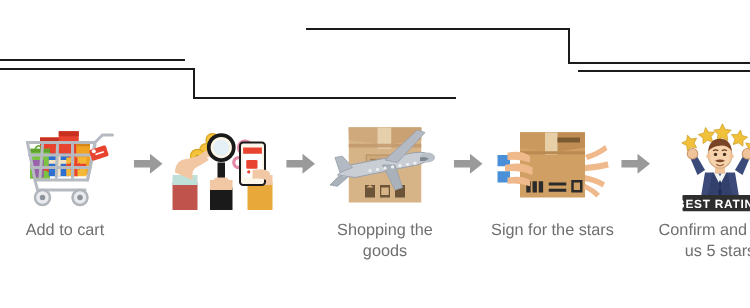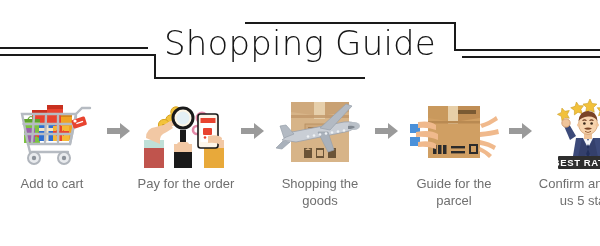--- a/index.html
+++ b/index.html
@@ -98,21 +98,20 @@
       <path d="M245 23 L455 23 L455 50 L600 50"></path>
 
       <path d="M462 57 L600 57"></path>
 
       <path d="M0 48 L148 48"></path>
 
       <path d="M0 55 L155 55 L155 78 L365 78"></path>
     </g>
   </svg>
 
-  <div id="page-title">Shopping Guide</div>
 </div>
 
 <div id="steps">
 
   <div class="step">
     <div class="step-icon">
       <svg viewBox="0 0 92 78" width="92" height="78">
 
         <g>
 
@@ -231,21 +230,20 @@
           <g fill="#e8432f">
             <rect x="63" y="36" width="9" height="7" rx="1"></rect>
             <circle cx="65" cy="45.5" r="1.3"></circle>
             <circle cx="70" cy="45.5" r="1.3"></circle>
           </g>
 
           <path d="M68 44 q10 -2 14 2 l-1 7 q-5 -3 -13 -2 z" fill="#f2c8a4"></path>
         </g>
       </svg>
     </div>
-    <div class="step-label">Pay for the order</div>
   </div>
 
   <div class="arrow">
     <svg viewBox="0 0 24 18" width="24" height="18">
       <path d="M0 6 L13 6 L13 1 L23 9 L13 17 L13 12 L0 12 Z" fill="#9a9a9a"></path>
     </svg>
   </div>
 
   <div class="step">
     <div class="step-icon">
@@ -350,21 +348,21 @@
         </g>
 
         <g>
           <path d="M72 32 q10 -3 16 -8 l2 4 q-7 5 -16 8 z" fill="#f0b98c"></path>
           <path d="M72 40 q11 -1 18 -3 l1 5 q-8 2 -19 3 z" fill="#f0b98c"></path>
           <path d="M72 48 q10 2 16 6 l-2 4 q-6 -4 -14 -5 z" fill="#f0b98c"></path>
           <path d="M72 55 q8 4 12 8 l-3 3 q-5 -5 -10 -7 z" fill="#f0b98c"></path>
         </g>
       </svg>
     </div>
-    <div class="step-label">Guide for the parcel</div>
+    <div class="step-label">Sign for the stars</div>
   </div>
 
   <div class="arrow">
     <svg viewBox="0 0 24 18" width="24" height="18">
       <path d="M0 6 L13 6 L13 1 L23 9 L13 17 L13 12 L0 12 Z" fill="#9a9a9a"></path>
     </svg>
   </div>
 
   <div class="step">
     <div class="step-icon">

